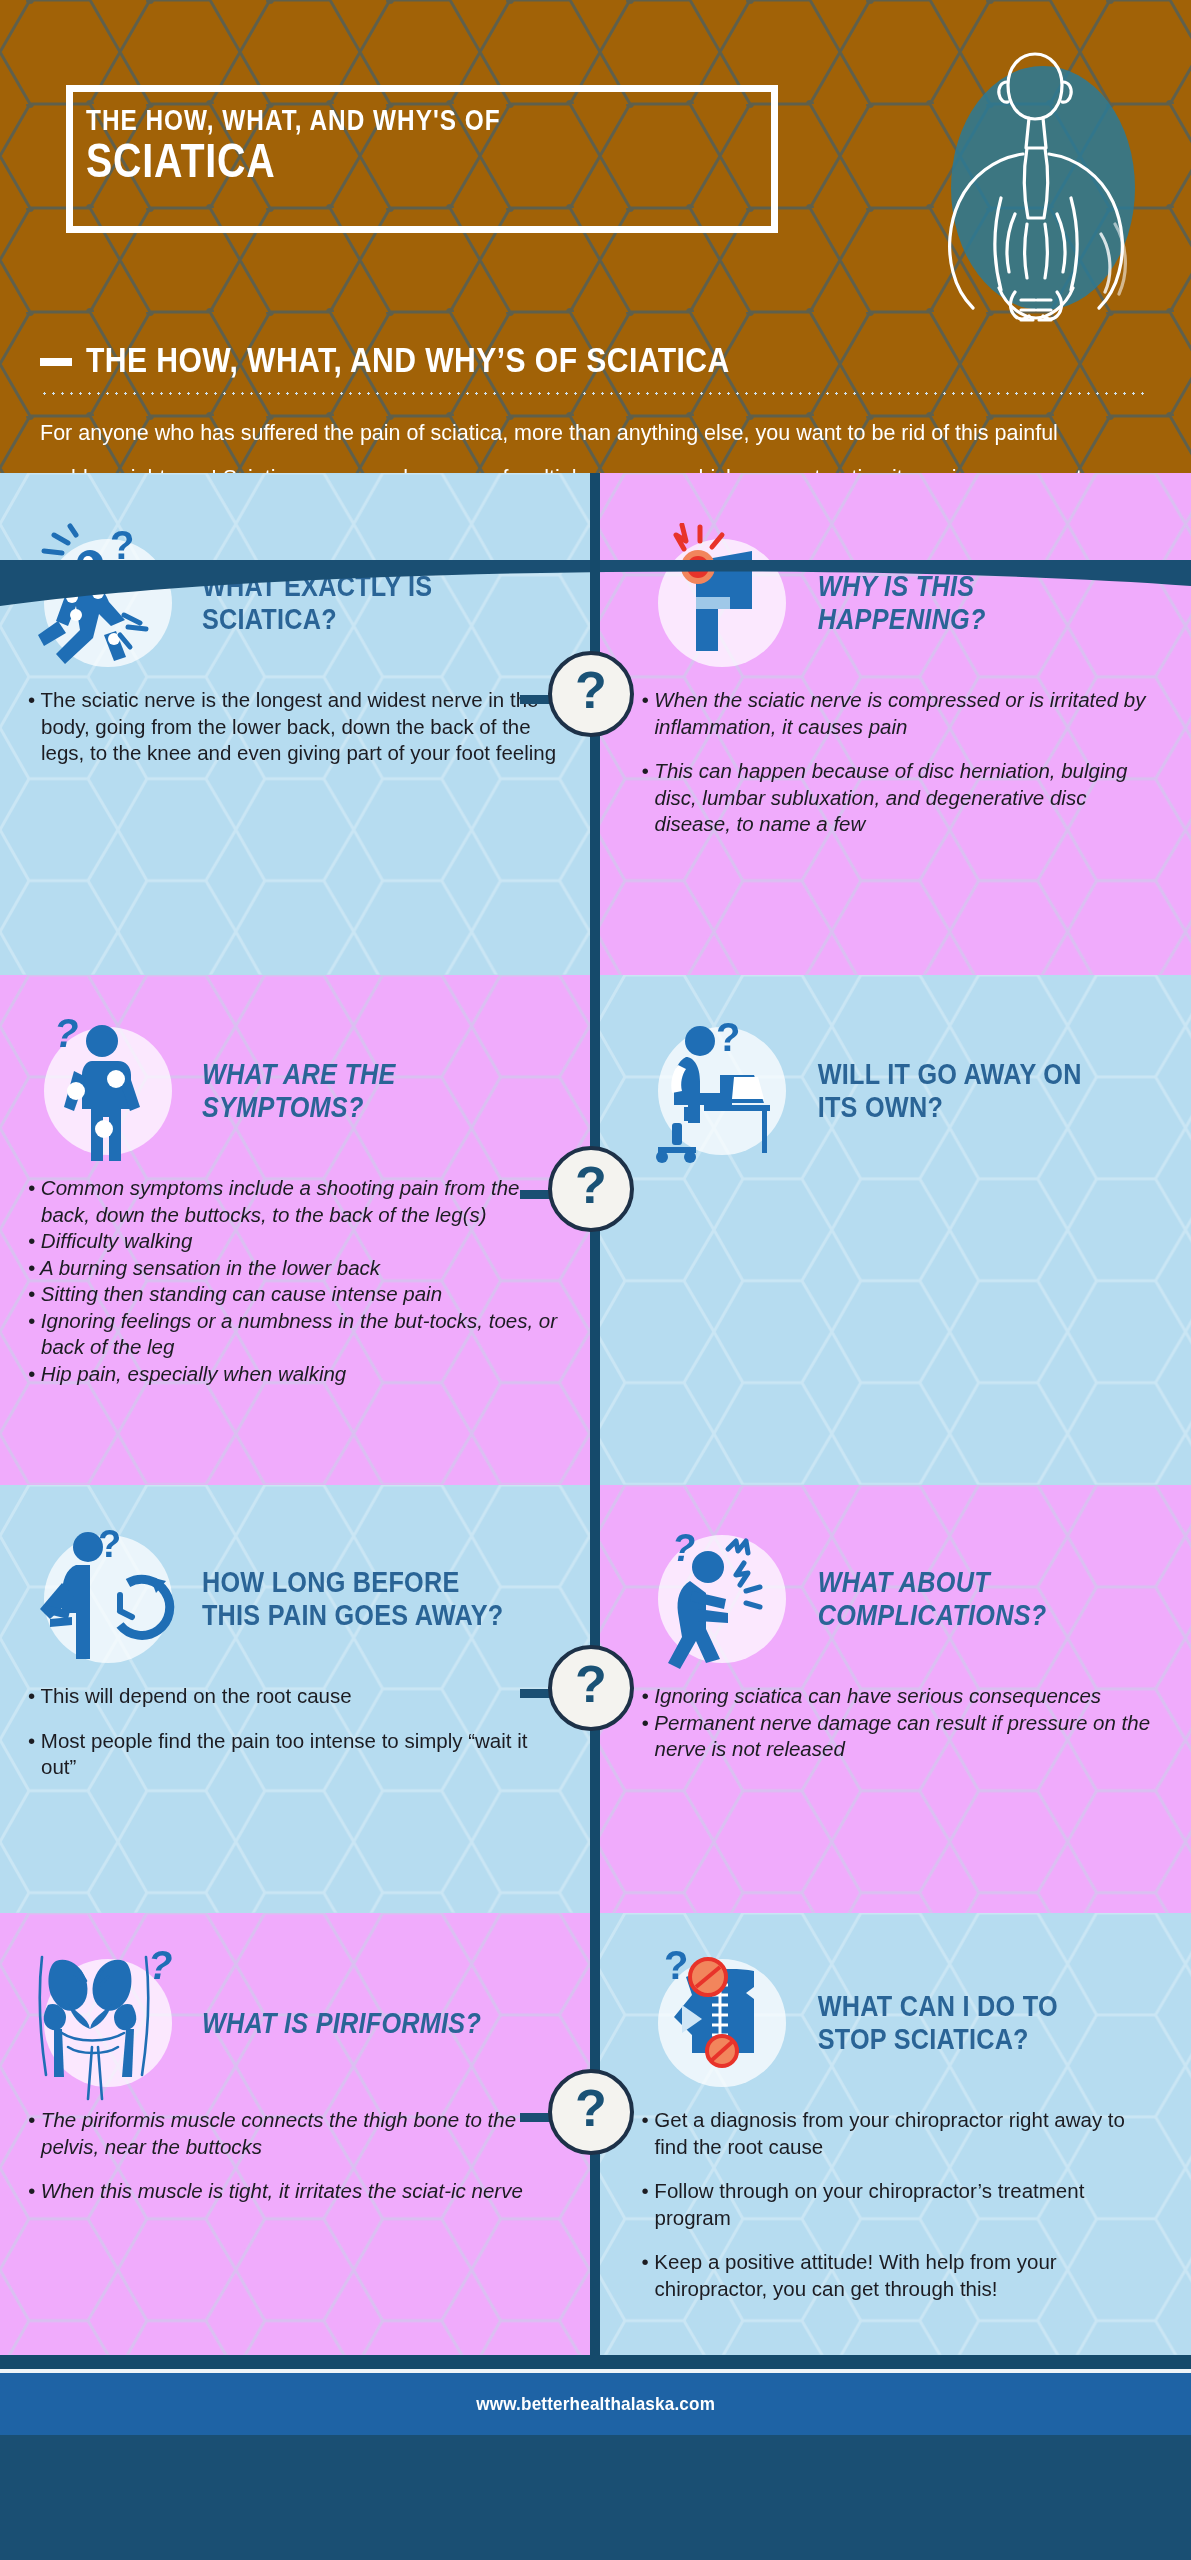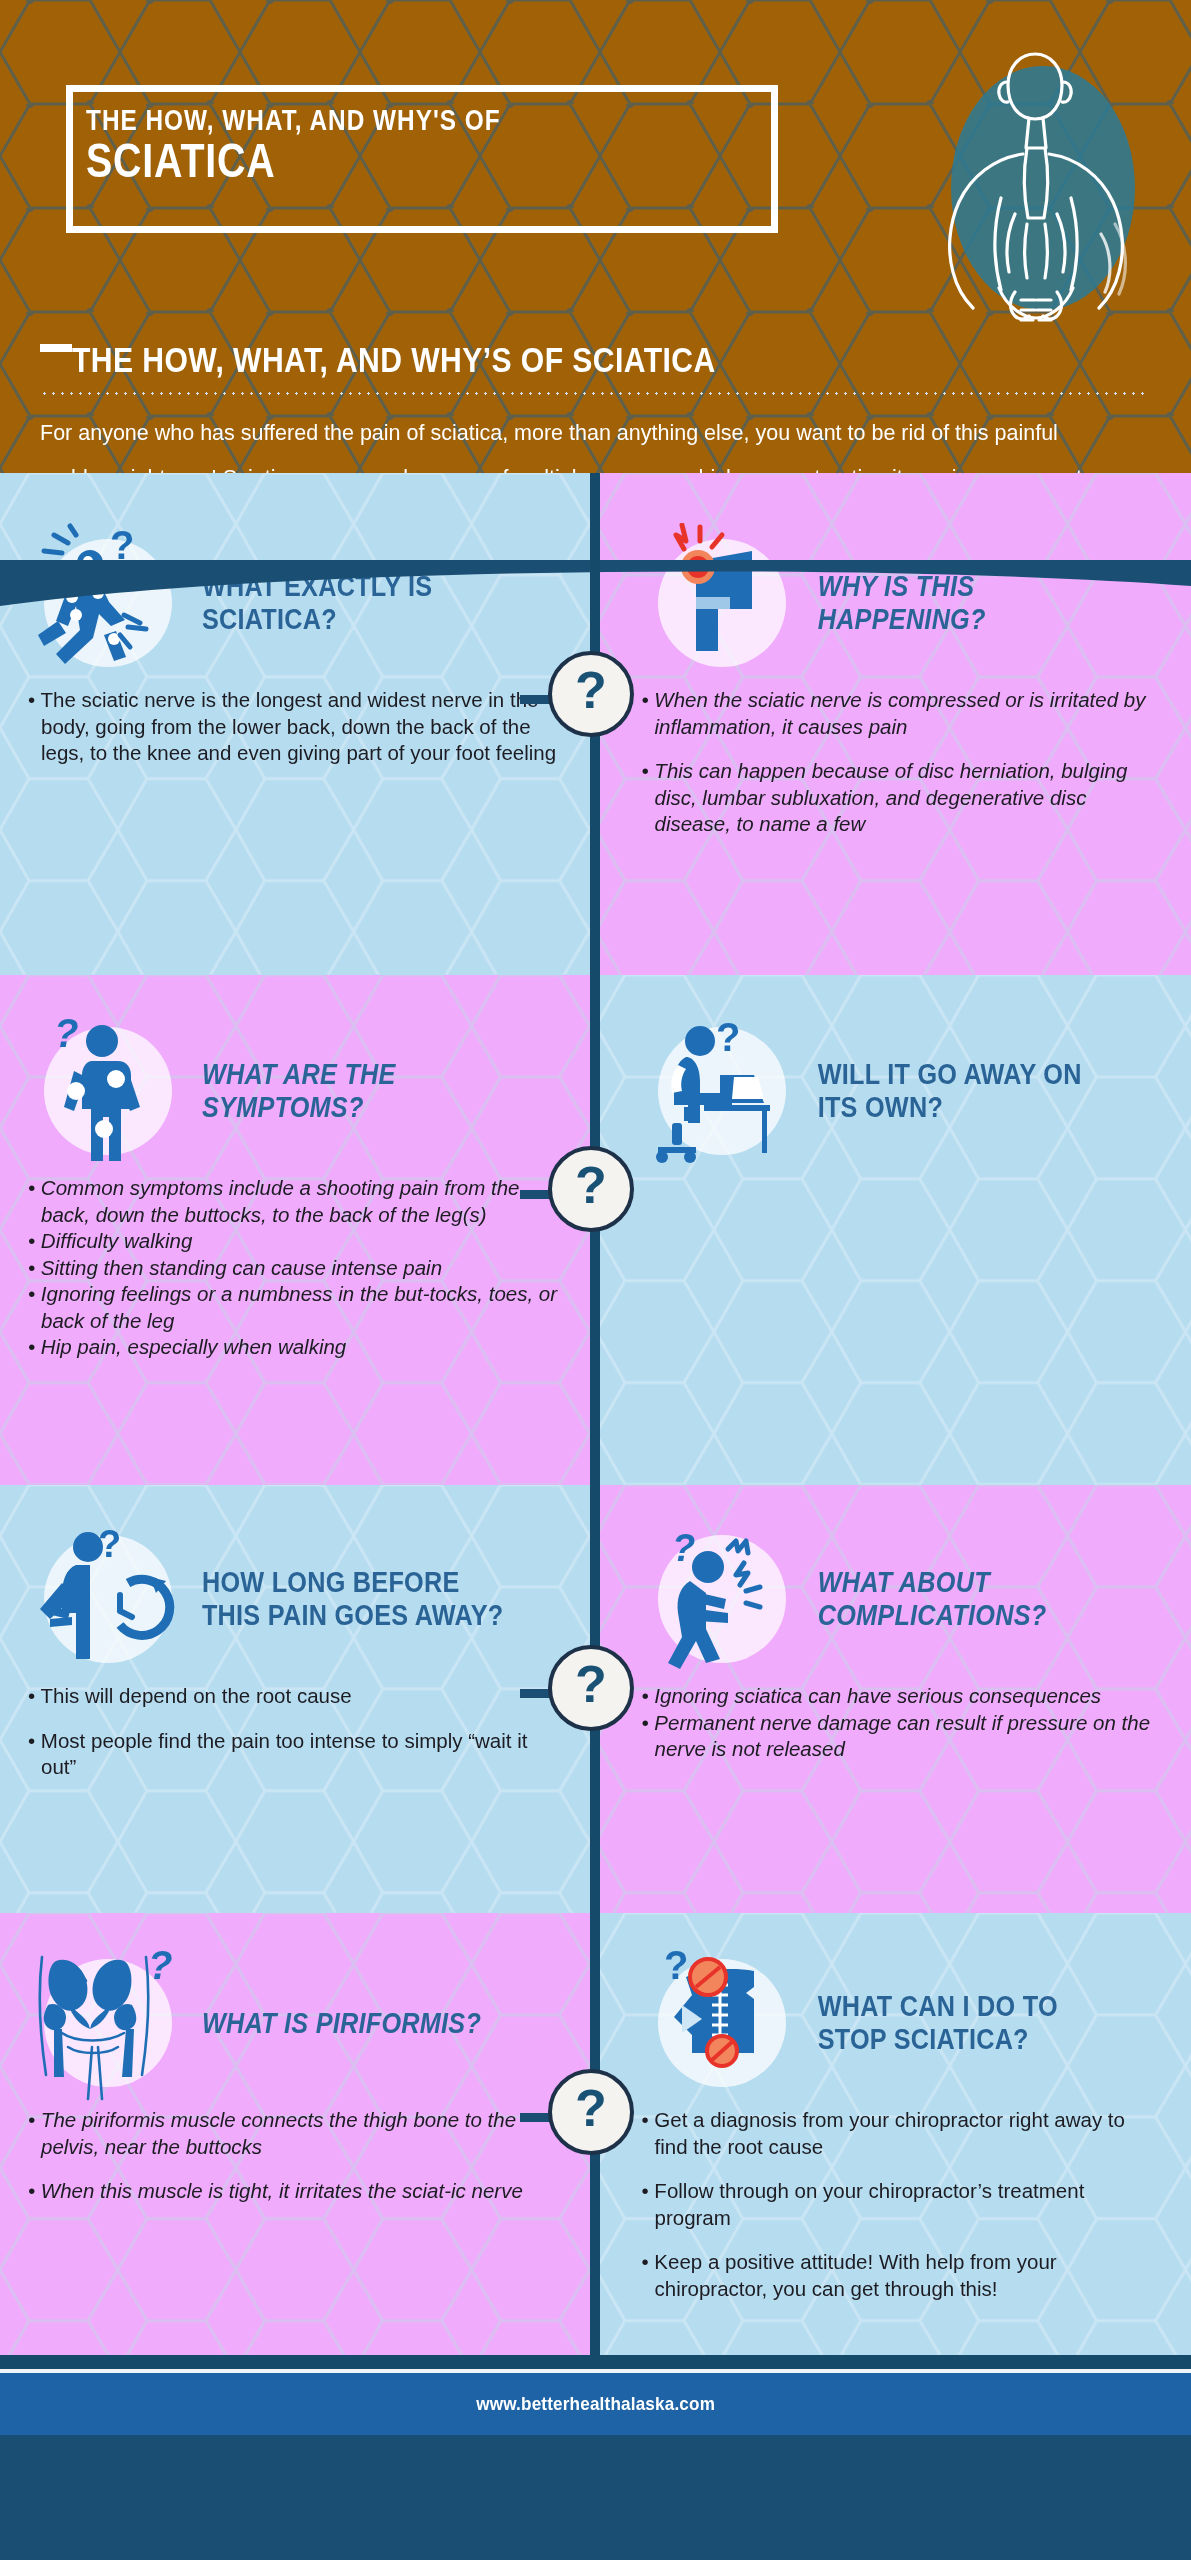--- a/index.html
+++ b/index.html
@@ -73,20 +73,22 @@
   }
 
   .subhead-wrap {
     position: absolute;
     left: 40px;
     top: 340px;
     width: 1110px;
   }
   .subhead-row {
     display: flex;
+    align-items: center;
+    gap: 14px;
   }
   .dash {
     display: block;
     width: 32px;
     height: 8px;
     background: #ffffff;
     flex: 0 0 auto;
     margin-top: 4px;
   }
   .subhead {
@@ -428,20 +430,21 @@
                 <circle cx="76" cy="118" r="9" fill="#ffffff"></circle>
               </g>
               <text x="26" y="36" font-family="Liberation Sans, sans-serif" font-size="40" font-weight="bold" fill="#1f6eb5">?</text>
             </svg>
           </div>
           <div class="card-title">WHAT ARE THE SYMPTOMS?</div>
         </div>
         <div class="bullets tight">
           <p>• Common symptoms include a shooting pain from the back, down the buttocks, to the back of the leg(s)</p>
           <p>• Difficulty walking</p>
+          <p>• A burning sensation in the lower back</p>
           <p>• Sitting then standing can cause intense pain</p>
           <p>• Ignoring feelings or a numbness in the but-tocks, toes, or back of the leg</p>
           <p>• Hip pain, especially when walking</p>
         </div>
       </div>
 
       <div class="cell mid right" style="min-height:510px;padding-top:32px;padding-left:46px;">
         <svg class="cell-hex" viewBox="0 0 596 510" preserveAspectRatio="none">
           <rect width="596" height="510" fill="url(#hexA)"></rect>
         </svg>

